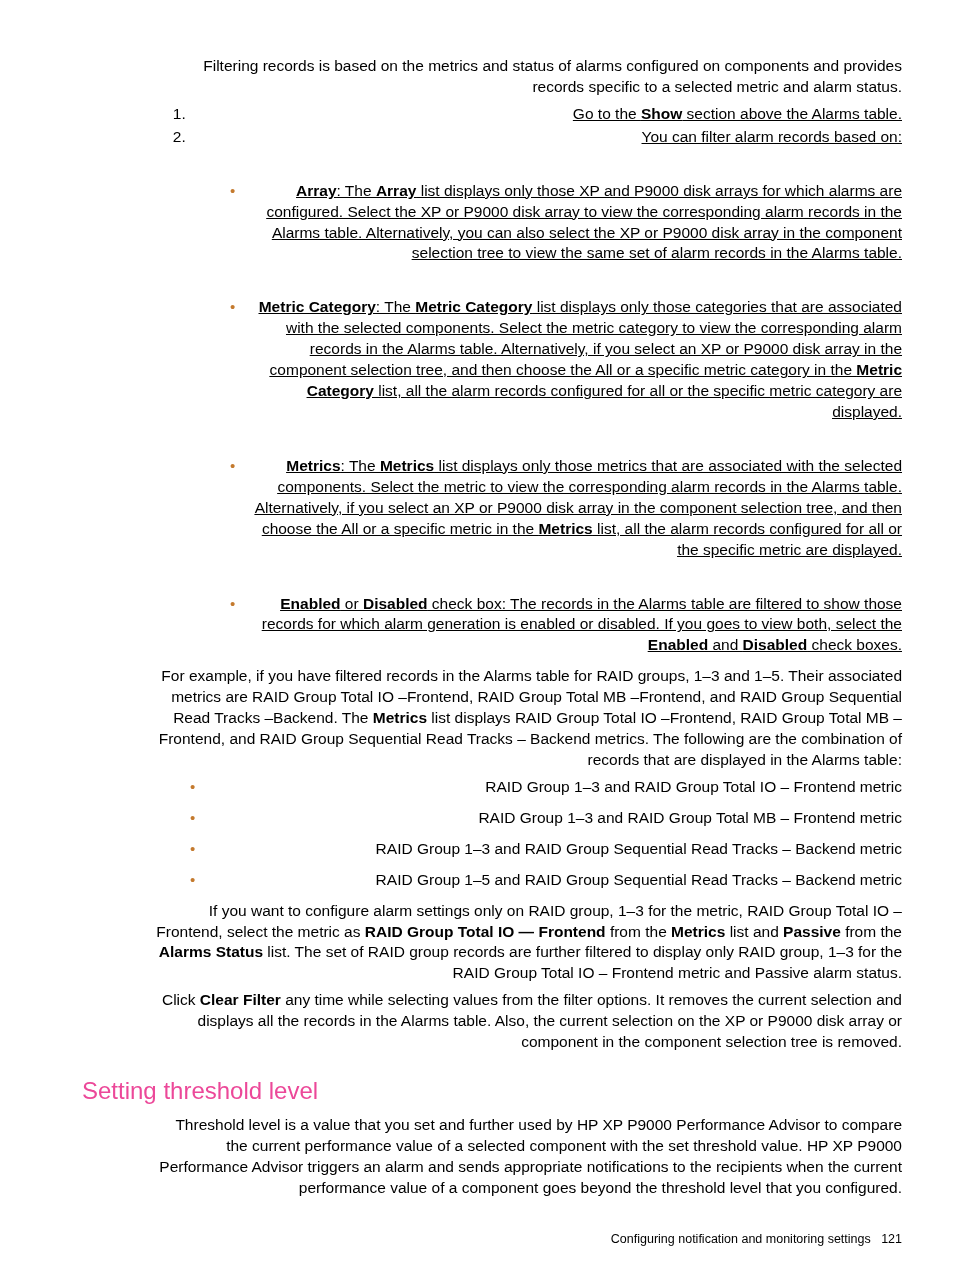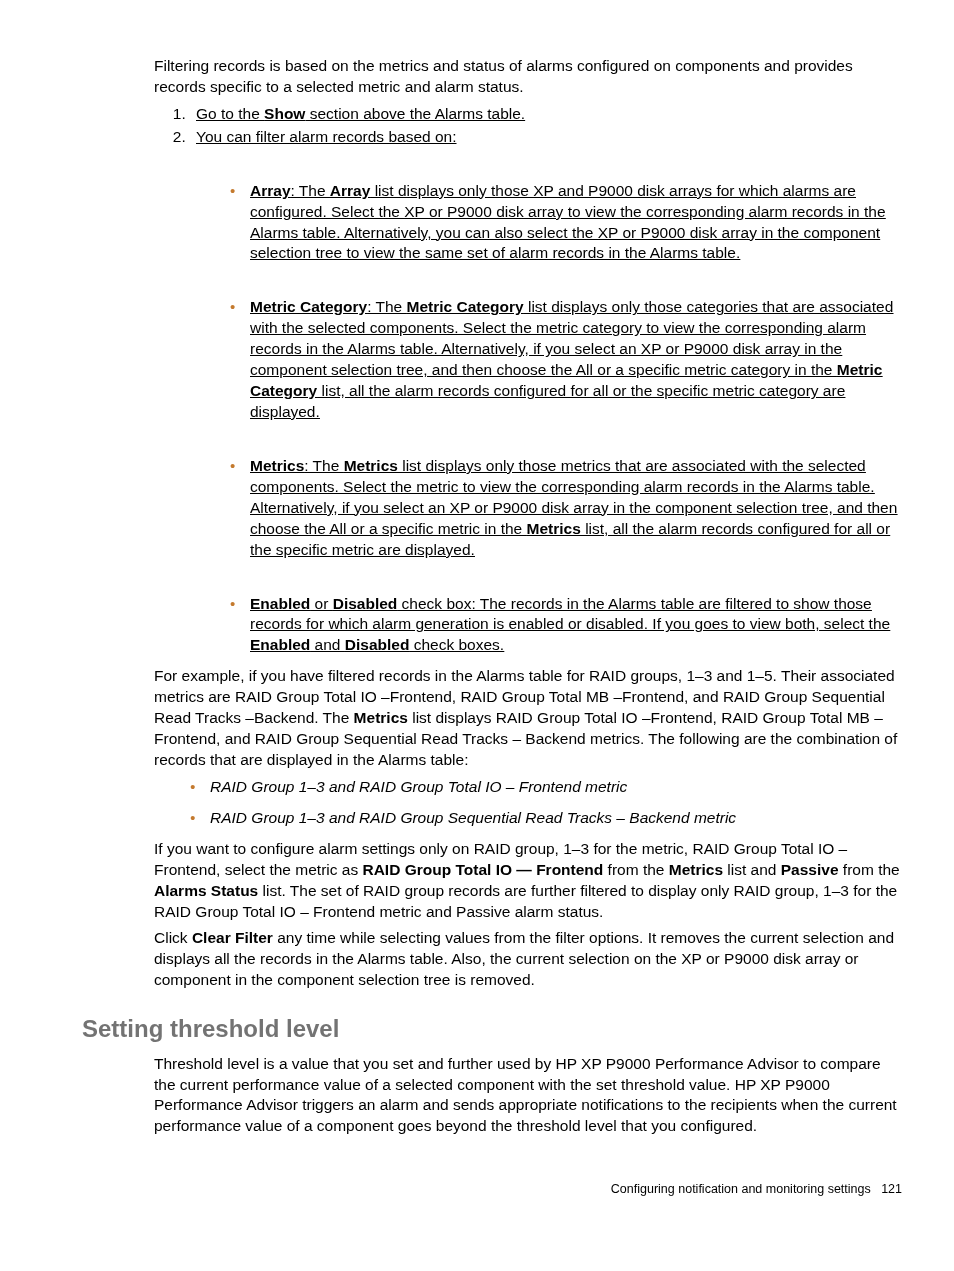--- a/index.html
+++ b/index.html
@@ -8,20 +8,21 @@
     line-height: 1.35;
     color: #000;
     background: #fff;
     margin: 0;
     padding: 56px 52px 40px 82px;
     width: 954px;
     box-sizing: border-box;
   }
   .content {
     margin-left: 72px;
+    text-align: right;
   }
   p {
     margin: 0 0 6px 0;
   }
   .ol {
     margin: 4px 0 6px 0;
     padding-left: 36px;
   }
   .ol li {
     padding-left: 6px;
@@ -44,47 +45,46 @@
     color: #c47a2e;
     position: absolute;
     left: 0;
     top: 0;
     font-size: 15px;
   }
   .ul-main {
     list-style: none;
     margin: 6px 0 8px 0;
     padding-left: 36px;
-    font-style: italic;
   }
   .ul-main > li {
     position: relative;
     padding-left: 20px;
     margin-bottom: 10px;
   }
   .ul-main > li::before {
     content: "•";
     color: #c47a2e;
     position: absolute;
     left: 0;
     top: 0;
     font-size: 15px;
   }
   .b { font-weight: bold; }
   h2.section {
     font-family: Arial, Helvetica, sans-serif;
-    font-weight: bold;
-    color: #737373;
+    font-weight: normal;
+    color: #ec4899;
     font-size: 24px;
     margin: 22px 0 8px 0;
   }
   .footer {
     text-align: right;
     font-size: 12.5px;
-    margin-top: 44px;
+    margin-top: 32px;
   }
 </style>
 </head>
 <body>
 
 <div class="content">
 
   <p>Filtering records is based on the metrics and status of alarms configured on components and provides records specific to a selected metric and alarm status.</p>
 
 
@@ -110,21 +110,23 @@
       </ul>
     </li>
   </ol>
 
   <p>
     <span>For example, if you have filtered records in the Alarms table for RAID groups, 1–3 and 1–5. Their associated metrics are RAID Group Total IO –Frontend, RAID Group Total MB –Frontend, and RAID Group Sequential Read Tracks –Backend. The </span><span class="b">Metrics</span><span> list displays RAID Group Total IO –Frontend, RAID Group Total MB – Frontend, and RAID Group Sequential Read Tracks – Backend metrics. The following are the combination of records that are displayed in the Alarms table:</span>
   </p>
 
   <ul class="ul-main">
     <li>RAID Group 1–3 and RAID Group Total IO – Frontend metric</li>
+    <li>RAID Group 1–3 and RAID Group Total MB – Frontend metric</li>
     <li>RAID Group 1–3 and RAID Group Sequential Read Tracks – Backend metric</li>
+    <li>RAID Group 1–5 and RAID Group Sequential Read Tracks – Backend metric</li>
   </ul>
 
   <p>
     <span>If you want to configure alarm settings only on RAID group, 1–3 for the metric, RAID Group Total IO –Frontend, select the metric as </span><span class="b">RAID Group Total IO — Frontend</span><span> from the </span><span class="b">Metrics</span><span> list and </span><span class="b">Passive</span><span> from the </span><span class="b">Alarms Status</span><span> list. The set of RAID group records are further filtered to display only RAID group, 1–3 for the RAID Group Total IO – Frontend metric and Passive alarm status.</span>
   </p>
 
   <p>
     <span>Click </span><span class="b">Clear Filter</span><span> any time while selecting values from the filter options. It removes the current selection and displays all the records in the Alarms table. Also, the current selection on the XP or P9000 disk array or component in the component selection tree is removed.</span>
   </p>
 

